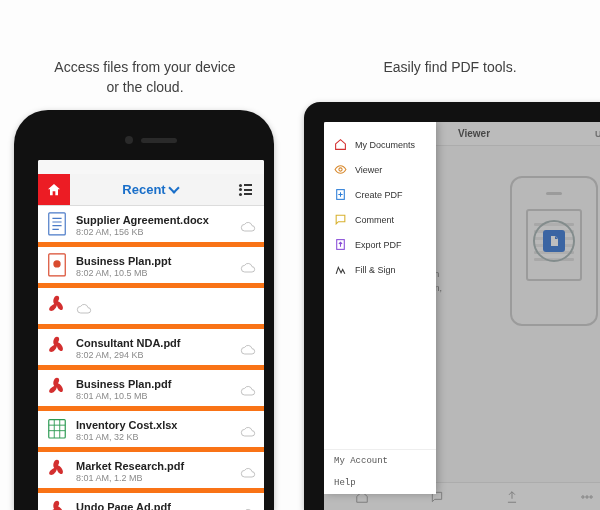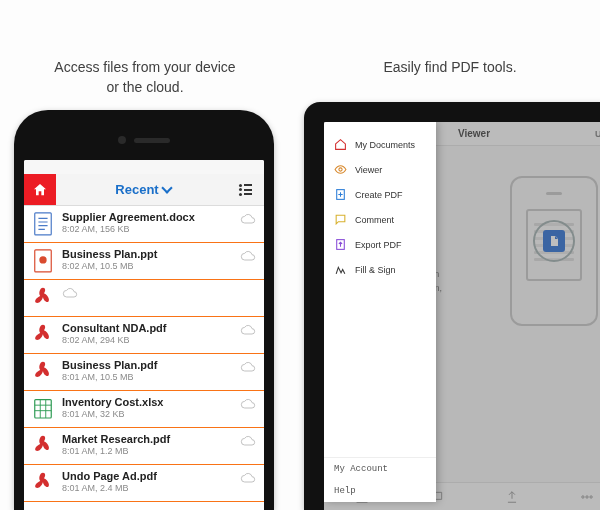--- a/index.html
+++ b/index.html
@@ -2,39 +2,39 @@
 <html><head>
 <meta charset="utf-8">
 <style>
   * { box-sizing: border-box; margin: 0; padding: 0; }
   body { font-family: -apple-system, "Helvetica Neue", Arial, sans-serif; background: #fdfdfd; width: 600px; height: 510px; overflow: hidden; position: relative; }
   .caption { position: absolute; font-size: 14px; color: #404040; text-align: center; line-height: 1.4; }
   .caption-left { left: 15px; top: 58px; width: 260px; }
   .caption-right { left: 340px; top: 58px; width: 220px; }
 
   
-  .phone-shell { position: absolute; left: 14px; top: 110px; width: 260px; height: 400px; background: #111; border-radius: 34px 34px 0 0; padding: 10px 10px 0 10px; box-shadow: 0 2px 6px rgba(0,0,0,.25); }
+  .phone-shell { position: absolute; left: 14px; top: 110px; width: 260px; height: 400px; background: #111; border-radius: 34px 34px 0 0; padding: 10px 10px 0 24px; box-shadow: 0 2px 6px rgba(0,0,0,.25); }
   .phone-top { height: 40px; display: flex; align-items: center; justify-content: center; gap: 8px; }
   .phone-speaker { width: 36px; height: 5px; background: #2a2a2a; border-radius: 3px; }
   .phone-cam { width: 8px; height: 8px; background: #2a2a2a; border-radius: 50%; }
   .phone-screen { background: #fff; border-radius: 2px; height: 100%; overflow: hidden; display: flex; flex-direction: column; }
   .status-bar { height: 14px; background: #f7f7f7; }
   .toolbar { height: 32px; background: #f4f4f4; border-bottom: 1px solid #dcdcdc; display: flex; align-items: stretch; }
   .home-btn { width: 32px; background: #ec1c24; display: flex; align-items: center; justify-content: center; }
   .house-svg { width: 16px; height: 16px; fill: #fff; }
   .tb-center { flex: 1; display: flex; align-items: center; justify-content: center; gap: 4px; font-size: 13px; color: #1a6fc9; font-weight: 600; cursor: pointer; }
   .chevron { width: 8px; height: 8px; border-right: 2px solid #1a6fc9; border-bottom: 2px solid #1a6fc9; transform: rotate(45deg); margin-top: -3px; }
   .tb-right { width: 34px; display: flex; align-items: center; justify-content: center; }
   .view-toggle { width: 16px; height: 12px; display: flex; flex-direction: column; justify-content: space-between; }
   .vt-row { display: flex; align-items: center; gap: 2px; }
   .vt-dot { width: 3px; height: 3px; background: #333; border-radius: 50%; }
   .vt-bar { width: 8px; height: 2px; background: #333; }
 
   .file-list { flex: 1; overflow: hidden; background: #fff; }
-  .file-row { display: flex; align-items: flex-start; padding: 5px 8px 5px 8px; border-bottom: 1px solid #f97316; gap: 8px; }
+  .file-row { display: flex; align-items: flex-end; padding: 5px 8px 5px 8px; border-bottom: 5px solid #f97316; gap: 8px; }
   .file-icon { width: 22px; height: 26px; flex-shrink: 0; display: flex; align-items: center; justify-content: center; }
   .file-text { flex: 1; min-width: 0; }
   .file-name { font-size: 11px; font-weight: 600; color: #222; white-space: nowrap; overflow: hidden; text-overflow: ellipsis; }
   .file-meta { font-size: 9px; color: #8a8a8a; margin-top: 1px; }
   .cloud-ic { width: 16px; height: 12px; flex-shrink: 0; }
   .cloud-path { fill: none; stroke: #bcbcbc; stroke-width: 1.4; }
 
   
   .ic-docx rect { fill: #fff; stroke: #4a7ac7; stroke-width: 1.3; }
   .ic-docx line { stroke: #4a7ac7; stroke-width: 1.3; }
@@ -66,21 +66,21 @@
   .illus-badge { width:22px; height:22px; background:#1e66d0; border-radius:3px; display:flex; align-items:center; justify-content:center; }
   .illus-badge svg { width:12px; height:14px; fill:#fff; }
 
   .dim-overlay { position:absolute; inset:0; background: rgba(100,100,100,0.42); }
 
   .tablet-bottom { position:absolute; left:0; right:0; bottom:0; height:28px; background:#fafafa; border-top:1px solid #e0e0e0; display:flex; align-items:center; justify-content:space-around; }
   .tb-ico { width:14px; height:14px; opacity:.55; }
   .tb-ico svg { width:100%; height:100%; stroke:#333; fill:none; stroke-width:1.6; }
 
   
-  .drawer { position:absolute; left:0; top:0; bottom:8px; width: 112px; background:#fff; box-shadow: 2px 0 8px rgba(0,0,0,.25); display:flex; flex-direction:column; }
+  .drawer { position:absolute; left:0; top:0; bottom:16px; width: 112px; background:#fff; box-shadow: 2px 0 8px rgba(0,0,0,.25); display:flex; flex-direction:column; }
   .drawer-list { padding: 10px 0 4px; flex: 1; }
   .drawer-item { display:flex; align-items:center; gap:8px; padding: 6px 10px; font-size: 9px; color:#333; cursor:pointer; }
   .di-icon { width:13px; height:13px; flex-shrink:0; display:flex; align-items:center; justify-content:center; }
   .di-icon svg { width:100%; height:100%; }
   .drawer-footer { border-top:1px solid #eee; }
   .drawer-footer .drawer-item { color:#555;font-family:Liberation Mono, monospace; }
 </style>
 </head>
 <body>
 

